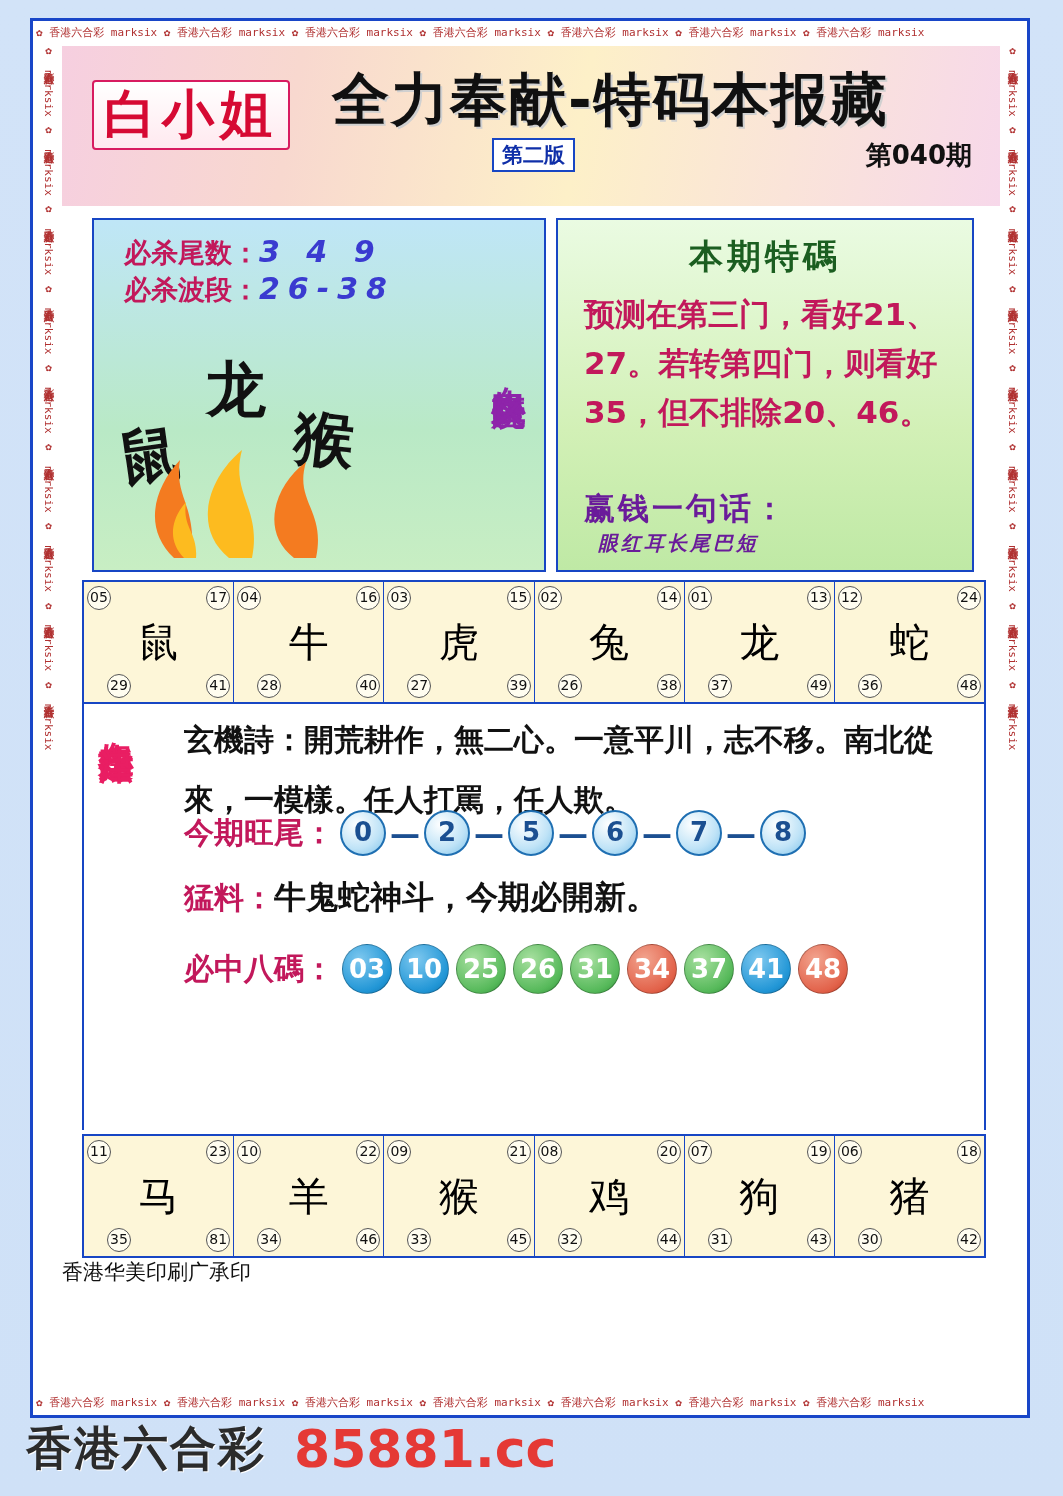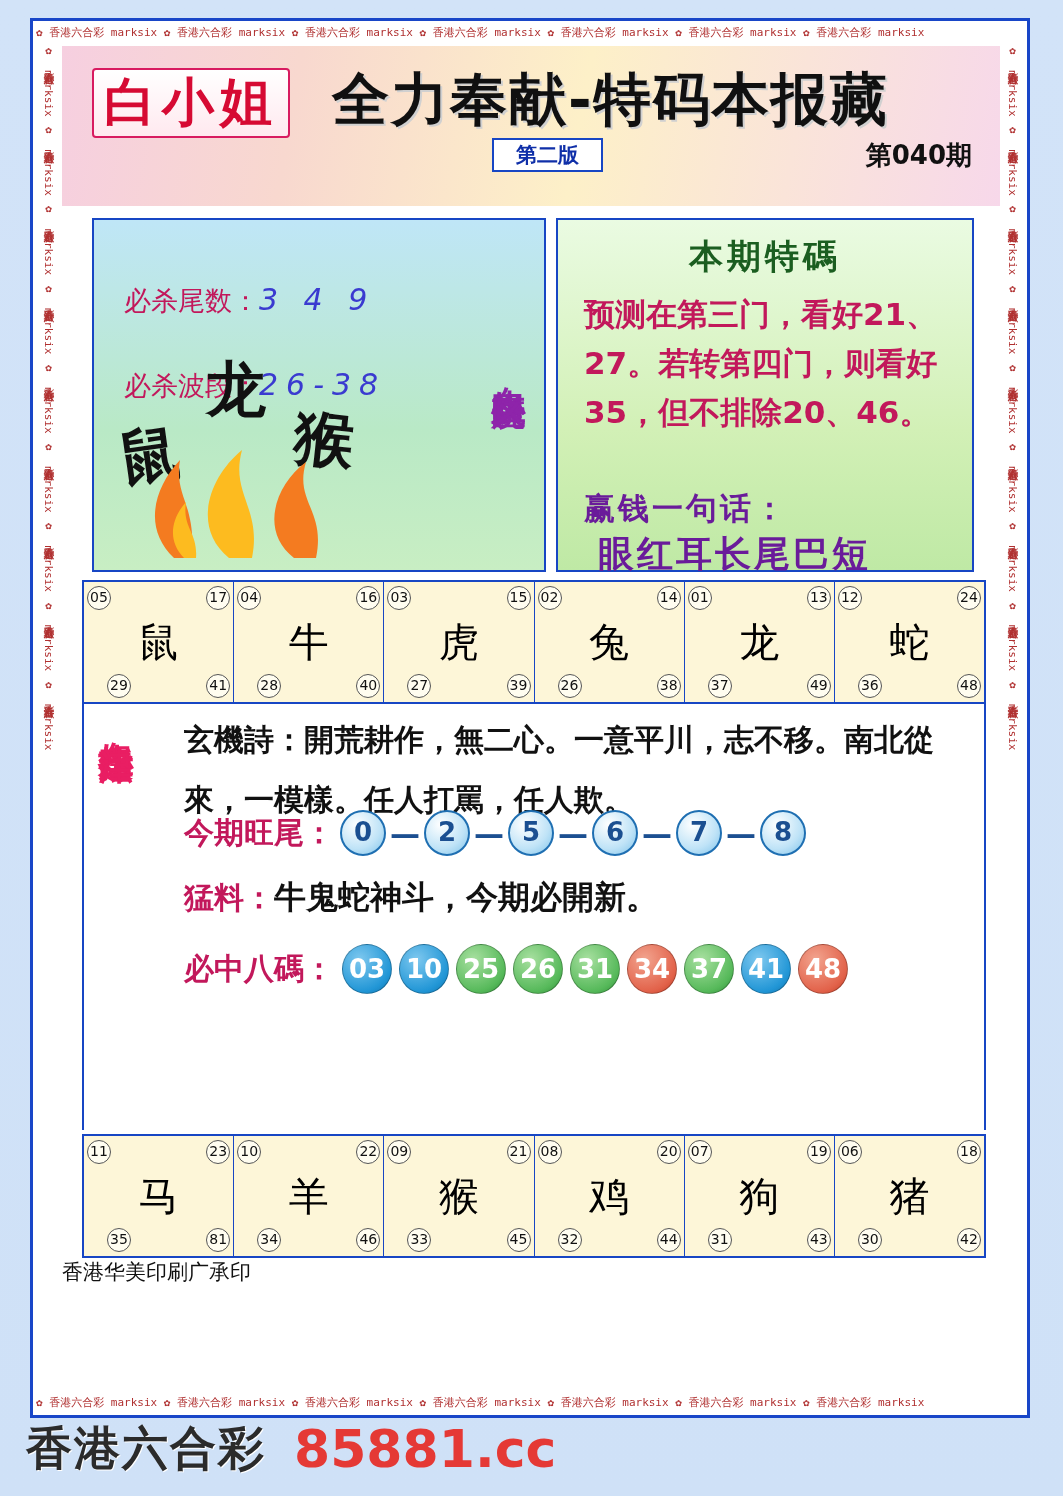--- a/index.html
+++ b/index.html
@@ -41,55 +41,55 @@
     position:absolute;left:62px;top:46px;width:938px;height:1344px;
     background:#fff;
   }
   
   .header{
     position:absolute;left:0;top:0;width:938px;height:160px;
     background:linear-gradient(100deg,#f6cfe0 0%,#f8d8cf 25%,#fdf0c8 55%,#f7d8ea 100%);
   }
   .title-wrap{position:absolute;left:20px;top:22px;width:900px;height:70px;}
   .title-red{
-    position:absolute;left:10px;top:0px;
+    position:absolute;left:10px;top:12px;
     background:linear-gradient(180deg,#fff 0%,#ffe9ef 100%);
     border:2px solid #d81b60;border-radius:4px;
     padding:2px 10px 4px 10px;
     font-size:52px;font-weight:bold;color:#d60a33;
     font-family:"DejaVu Sans","Liberation Sans",sans-serif;
     letter-spacing:6px;line-height:60px;
   }
   .title-black{
     position:absolute;left:250px;top:-2px;
     font-size:57px;font-weight:bold;color:#101010;
     letter-spacing:2px;line-height:66px;
     text-shadow:2px 2px 0 #d0d0d0;
   }
   .edition{
     position:absolute;left:430px;top:92px;
     border:2px solid #1746c4;background:#fff;color:#0f2fa8;
-    font-size:21px;font-weight:bold;padding:1px 22px;
+    font-size:21px;font-weight:bold;padding:1px 8px;
   }
   .issue{
     position:absolute;right:28px;top:92px;
     font-size:26px;font-weight:bold;color:#111;
   }
   
   .panel-left{
     position:absolute;left:30px;top:172px;width:450px;height:350px;
     background:linear-gradient(180deg,#bfe6f7 0%,#b9e9c6 60%,#c8eec3 100%);
     border:2px solid #1746c4;
   }
   .panel-right{
     position:absolute;left:494px;top:172px;width:414px;height:350px;
     background:linear-gradient(180deg,#eafbe2 0%,#d2f0b6 60%,#bfe9a5 100%);
     border:2px solid #1746c4;
   }
-  .kill-line{font-size:27px;font-weight:normal;color:#c2185b;margin-top:48px;}
+  .kill-line{font-size:27px;font-weight:bold;color:#c2185b;}
   .kill-wrap{position:absolute;left:30px;top:14px;}
   .kill-val{color:#3a3ad0;font-style:italic;font-size:30px;letter-spacing:8px;}
   .zodiac{
     position:absolute;font-size:60px;font-weight:bold;color:#111;
     font-family:"DejaVu Sans","Liberation Sans",sans-serif;
   }
   .z1{left:26px;top:196px;transform:rotate(-8deg);}
   .z2{left:112px;top:130px;}
   .z3{left:200px;top:180px;transform:rotate(6deg);}
   .flame{position:absolute;left:40px;top:230px;width:250px;height:110px;}
@@ -106,21 +106,21 @@
   .rt-body{
     position:absolute;left:26px;top:70px;width:366px;
     font-size:31px;color:#c2185b;line-height:49px;font-weight:bold;
   }
   .rt-foot1{
     position:absolute;left:26px;top:268px;
     font-size:31px;font-weight:bold;color:#6a1b9a;letter-spacing:3px;text-align:center;
   }
   .rt-foot2{
     position:absolute;left:40px;top:310px;
-    font-size:36px;font-weight:bold;color:#6a1b9a;letter-spacing:3px;
+    font-size:20px;font-weight:bold;color:#6a1b9a;letter-spacing:3px;font-style:italic;
   }
   
   .strip{
     position:absolute;left:20px;width:900px;height:120px;
     border:2px solid #1746c4;background:#fdf6d8;
     display:flex;
   }
   .strip.top{top:534px;}
   .strip.bottom{top:1088px;}
   .cell{

